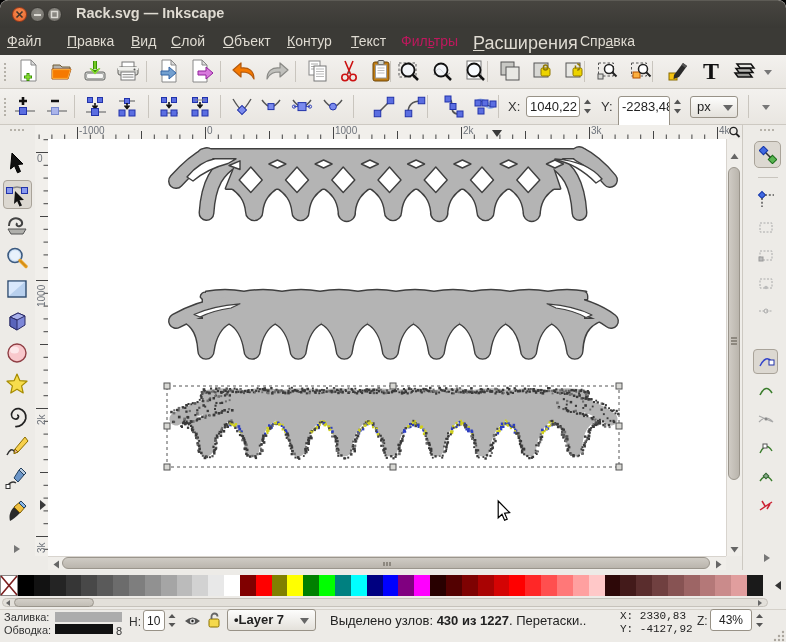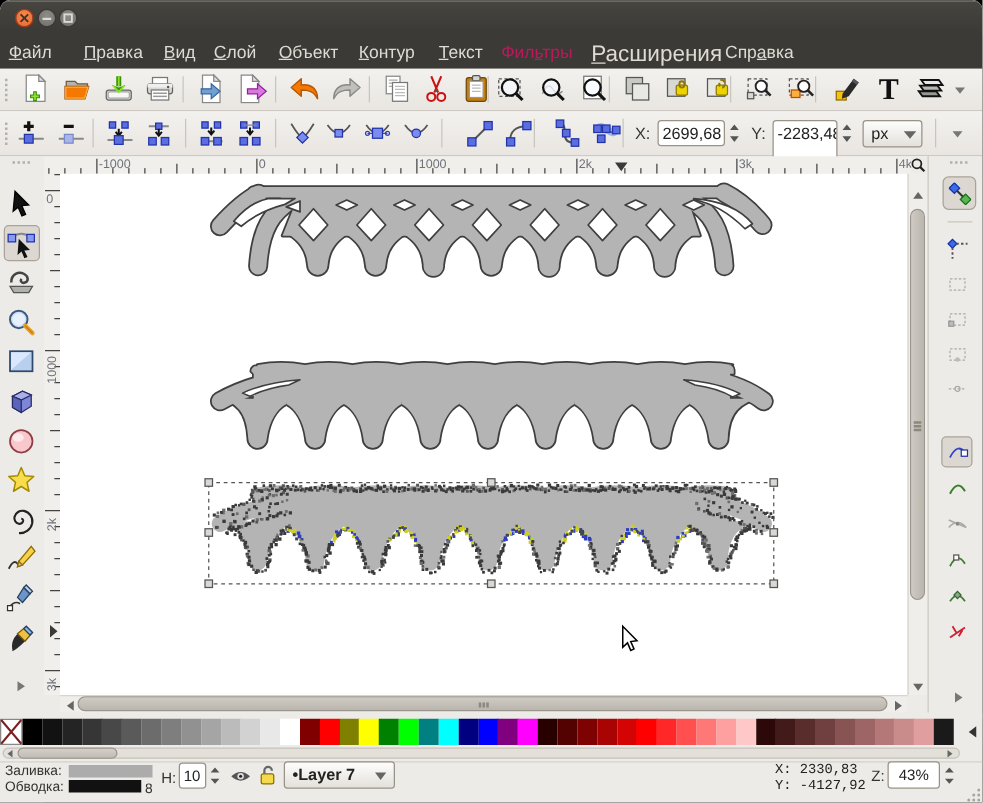--- a/index.html
+++ b/index.html
@@ -13,20 +13,21 @@
       <path d="M4.5 4.5 L10.5 10.5 M10.5 4.5 L4.5 10.5" stroke="#41342b" stroke-width="1.6"></path>
     </svg>
 <div class="abs" style="left:29.5px;top:6.5px;width:15px;height:15px;border-radius:50%;background:radial-gradient(circle at 50% 35%,#8f8d87,#6e6c66);border:1px solid #3a3834"></div>
 <svg class="abs" style="left:29.5px;top:6.5px" width="15" height="15">
       <path d="M4 8 h7" stroke="#dcdad4" stroke-width="1.8"></path>
     </svg>
 <div class="abs" style="left:47px;top:6.5px;width:15px;height:15px;border-radius:50%;background:radial-gradient(circle at 50% 35%,#8f8d87,#6e6c66);border:1px solid #3a3834"></div>
 <svg class="abs" style="left:47px;top:6.5px" width="15" height="15">
       <rect x="4.5" y="4.5" width="6" height="6" fill="none" stroke="#dcdad4" stroke-width="1.5"></rect>
     </svg>
+<div class="abs" style="left:76px;top:5px;font-size:14.5px;font-weight:bold;color:#dfdbd2">Rack.svg — Inkscape</div>
 
 <div class="abs" style="left:0;top:28px;width:786px;height:27px;background:#3b3a36"></div>
 <div class="abs" style="left:7px;top:33px;font-size:14px;color:#dfdbd2"><span style="text-decoration:underline">Ф</span>айл</div>
 <div class="abs" style="left:67px;top:33px;font-size:14px;color:#dfdbd2"><span style="text-decoration:underline">П</span>равка</div>
 <div class="abs" style="left:131px;top:33px;font-size:14px;color:#dfdbd2"><span style="text-decoration:underline">В</span>ид</div>
 <div class="abs" style="left:171px;top:33px;font-size:14px;color:#dfdbd2"><span style="text-decoration:underline">С</span>лой</div>
 <div class="abs" style="left:223px;top:33px;font-size:14px;color:#dfdbd2"><span style="text-decoration:underline">О</span>бъект</div>
 <div class="abs" style="left:287px;top:33px;font-size:14px;color:#dfdbd2"><span style="text-decoration:underline">К</span>онтур</div>
 <div class="abs" style="left:351px;top:33px;font-size:14px;color:#dfdbd2"><span style="text-decoration:underline">Т</span>екст</div>
 <div class="abs" style="left:401px;top:33px;font-size:14px;color:#be185d">Фил<span style="text-decoration:underline">ь</span>тры</div>
@@ -260,21 +261,21 @@
         <rect x="17.0" y="6.0" width="6" height="6" fill="#5b6ee1" stroke="#2233aa"></rect>
         <rect x="5.0" y="13.0" width="6" height="6" fill="#5b6ee1" stroke="#2233aa"></rect>
       </svg></div>
 <div style="position:absolute;left:74px;top:95px;width:1px;height:23px;background:#c9c5be"></div>
 <div style="position:absolute;left:148px;top:95px;width:1px;height:23px;background:#c9c5be"></div>
 <div style="position:absolute;left:220px;top:95px;width:1px;height:23px;background:#c9c5be"></div>
 <div style="position:absolute;left:353px;top:95px;width:1px;height:23px;background:#c9c5be"></div>
 <div style="position:absolute;left:427px;top:95px;width:1px;height:23px;background:#c9c5be"></div>
 <div style="position:absolute;left:498px;top:95px;width:1px;height:23px;background:#c9c5be"></div>
 <div class="abs" style="left:508px;top:99px;font-size:13px;color:#333">X:</div>
-<div class="abs" style="left:526px;top:96px;width:54px;height:21px;background:#fff;border:1px solid #989287;border-radius:3px;font-size:13px;color:#222;line-height:19px;padding:0 3px;text-align:right;overflow:hidden;white-space:nowrap">2699,68</div>
+<div class="abs" style="left:526px;top:96px;width:54px;height:21px;background:#fff;border:1px solid #989287;border-radius:3px;font-size:13px;color:#222;line-height:19px;padding:0 3px;text-align:right;overflow:hidden;white-space:nowrap">1040,22</div>
     <svg class="abs" style="left:581px;top:96px" width="13" height="21">
       <path d="M3 8 L6.5 3.5 L10 8 Z" fill="#555"></path>
       <path d="M3 13 L6.5 17.5 L10 13 Z" fill="#555"></path>
     </svg>
 <div class="abs" style="left:601px;top:99px;font-size:13px;color:#333">Y:</div>
 <div class="abs" style="left:618px;top:96px;width:52px;height:37px;background:#fff;border:1px solid #989287;border-radius:3px;font-size:13px;color:#222;line-height:19px;padding:0 3px;text-align:left;overflow:hidden;white-space:nowrap">-2283,48</div>
     <svg class="abs" style="left:671px;top:96px" width="13" height="21">
       <path d="M3 8 L6.5 3.5 L10 8 Z" fill="#555"></path>
       <path d="M3 13 L6.5 17.5 L10 13 Z" fill="#555"></path>
     </svg>
@@ -1895,20 +1896,21 @@
     </svg>
 <svg class="abs" style="left:207px;top:611px" width="15" height="18">
       <rect x="2" y="8" width="10" height="8" rx="1.5" fill="#f5d94c" stroke="#8a7000"></rect>
       <path d="M4.5 8 V5.5 a3 3 0 0 1 6 0" fill="none" stroke="#666" stroke-width="1.8"></path>
     </svg>
 <div class="abs" style="left:227px;top:609px;width:89px;height:22px;background:linear-gradient(#fdfdfc,#e4e1db);border:1px solid #989287;border-radius:3px"></div>
 <div class="abs" style="left:234px;top:612px;font-size:13px;font-weight:bold;color:#222">•Layer 7</div>
 <svg class="abs" style="left:298px;top:616px" width="13" height="10">
       <path d="M2 2 L11 2 L6.5 8 Z" fill="#666"></path>
     </svg>
+<div class="abs" style="left:330px;top:613px;width:286px;height:16px;overflow:hidden;font-size:13px;color:#222;white-space:nowrap">Выделено узлов: <b>430 из 1227</b>. Перетаски..</div>
 <div class="abs" style="left:620px;top:610px;font-size:11px;color:#222;font-family:'Liberation Mono',monospace">X: 2330,83</div>
 <div class="abs" style="left:620px;top:623px;font-size:11px;color:#222;font-family:'Liberation Mono',monospace">Y: -4127,92</div>
 <div class="abs" style="left:697px;top:614px;font-size:12px;color:#333">Z:</div>
 <div class="abs" style="left:710px;top:609px;width:42px;height:22px;background:#fff;border:1px solid #989287;border-radius:3px;font-size:12px;color:#222;line-height:20px;text-align:center">43%</div>
 <svg class="abs" style="left:753px;top:609px" width="13" height="22">
       <path d="M3 9 L6.5 5 L10 9 Z" fill="#555"></path>
       <path d="M3 14 L6.5 18 L10 14 Z" fill="#555"></path>
     </svg>
 <svg class="abs" style="left:771px;top:628px" width="14" height="14">
       <circle cx="12" cy="4" r="1.2" fill="#a9a49c"></circle>

